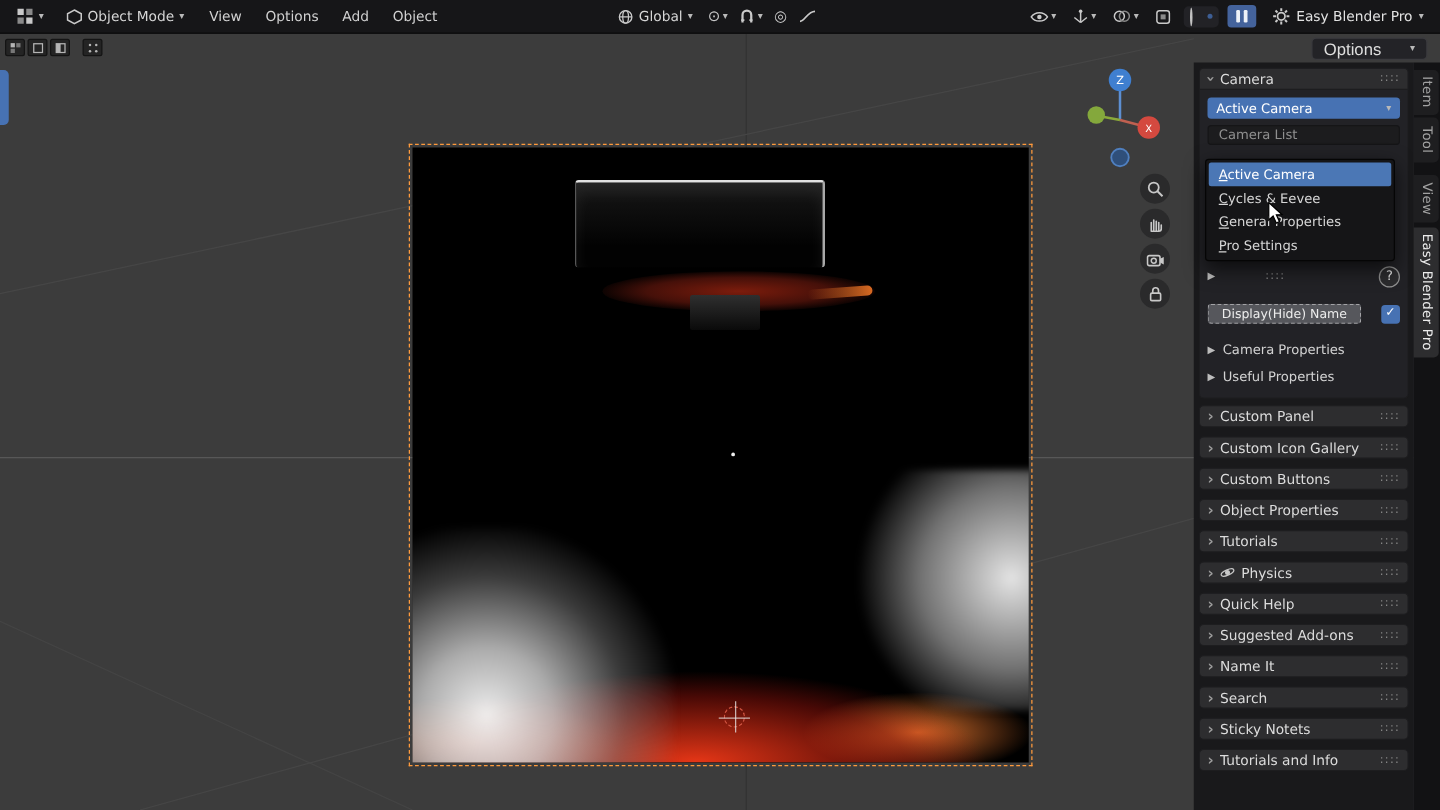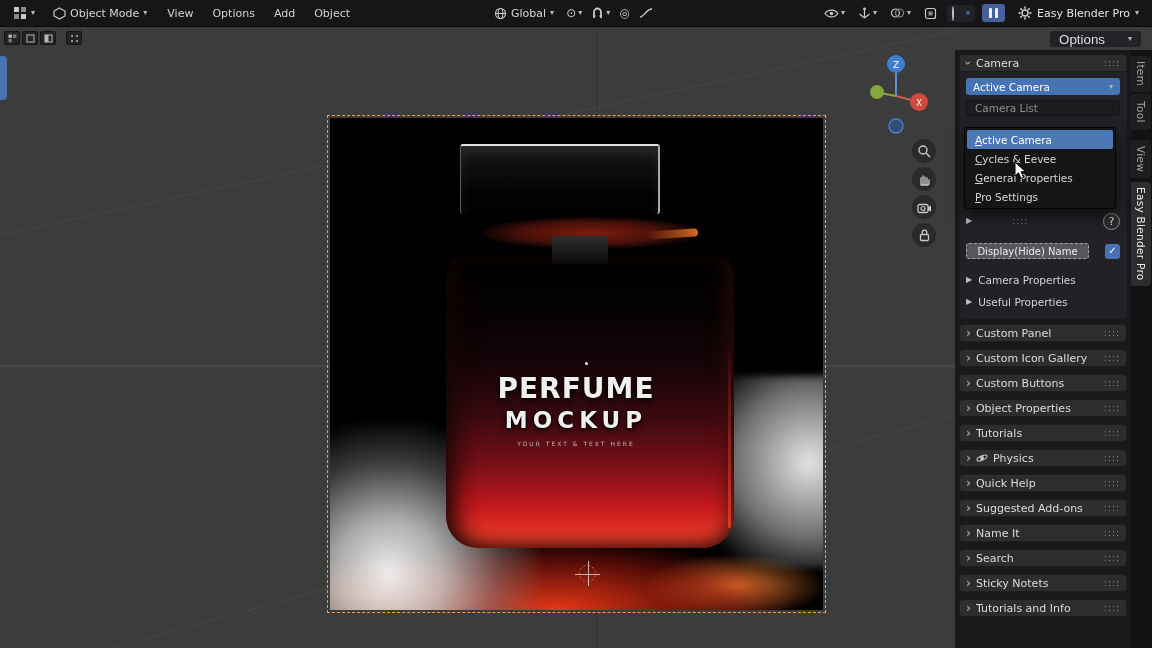--- a/index.html
+++ b/index.html
@@ -343,27 +343,20 @@
         <path d="M4.2 6.5 V4.5 a2.3 2.3 0 0 1 4.6 0 V6.5" fill="none" stroke="#c8c8c8" stroke-width="1.3"></path>
       </svg>
     </span>
   </div>
 
   <div class="camera-frame">
     <div class="render">
       <div class="glow"></div>
       <div class="smoke-l"></div>
       <div class="smoke-r"></div>
-      <div class="bottle">
-        <div class="bottle-label">
-          <div class="bl-1">PERFUME</div>
-          <div class="bl-2">MOCKUP</div>
-          <div class="bl-tag">YOUR TEXT &amp; TEXT HERE</div>
-        </div>
-      </div>
       <div class="sprayer"></div>
       <div class="neck"></div>
       <div class="cap"></div>
       <div class="origin-dot"></div>
       <div class="cursor3d"></div>
     </div>
   </div>
 
   <aside class="sidebar">
 

